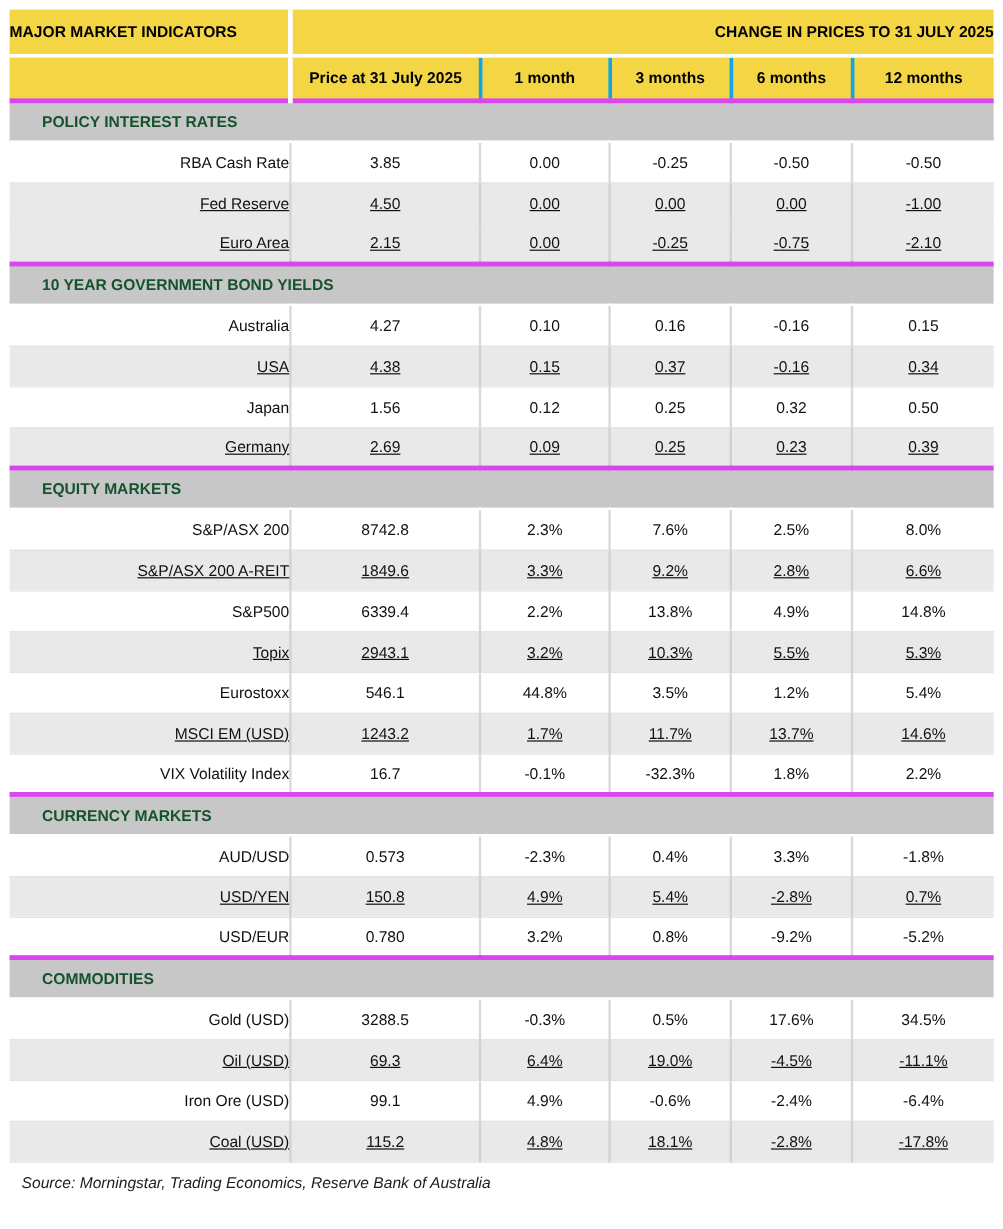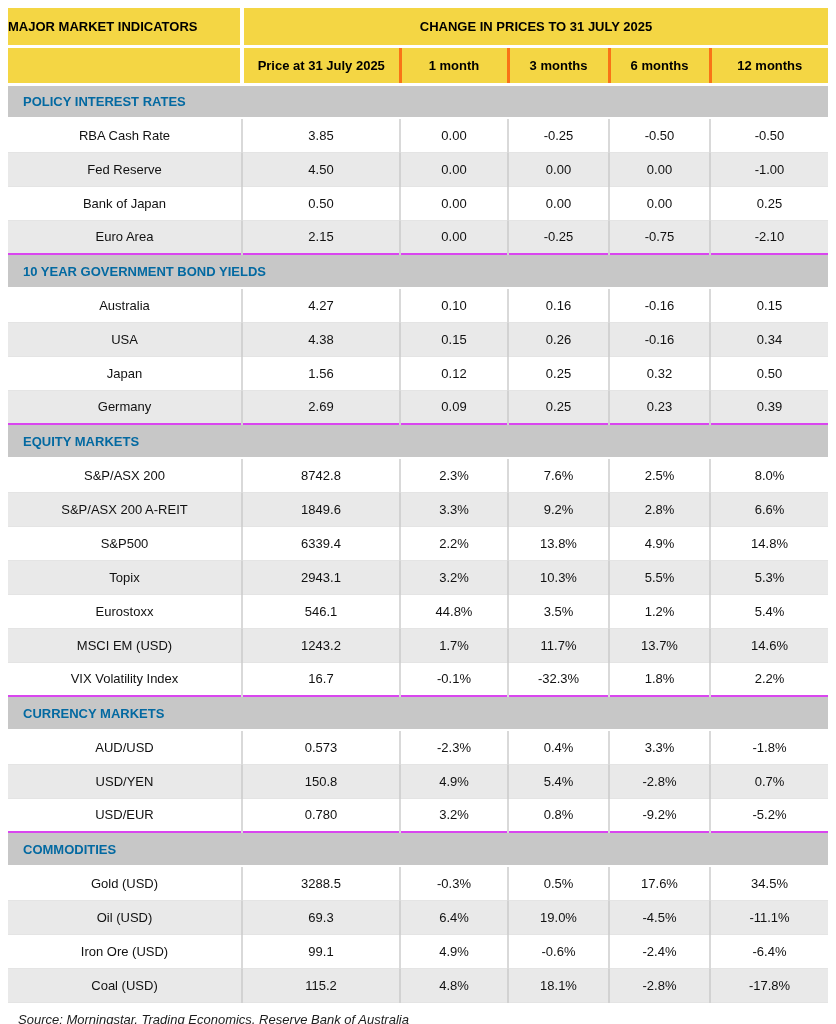--- a/index.html
+++ b/index.html
@@ -28,48 +28,48 @@
   tr.hdr-main th, tr.hdr-sub th{
     background:var(--yellow);
     font-size:13px;
     font-weight:bold;
     color:#000;
     padding:0;
   }
   tr.hdr-main th{height:38px;border-bottom:3px solid #fff;}
   tr.hdr-sub th{height:38px;border-bottom:3px solid #fff;}
   th.title-cell{text-align:left;padding-left:15px;border-right:4px solid #fff;margin-top:40px;}
-  th.span-cell{text-align:center;margin-top:16px;}
-  tr.hdr-sub th{border-left:3px solid #f97316;text-align:center;}
+  th.span-cell{text-align:right;margin-top:16px;}
+  tr.hdr-sub th{border-left:3px solid #0ea5e9;text-align:center;}
   tr.hdr-sub th:first-child{border-left:none;border-right:4px solid #fff;}
   
   td.section-cell{
     background:var(--section-gray);
     height:34px;
     font-size:13px;
     font-weight:bold;
     text-align:left;
-    padding:0 0 0 15px;
-    border-top:2px solid #d946ef;
+    padding:0 0 0 27px;
+    border-top:4px solid #d946ef;
     border-bottom:2px solid #fff;
-    color:#0369a1;
+    color:#14532d;
   }
   
   tr.data-row td{
     height:34px;
     font-size:13px;
     padding:0;
     background:var(--row-white);
     border-left:2px solid var(--divider);
     border-bottom:1px solid #E4E4E4;
     vertical-align:middle;
   }
   tr.data-row td:first-child{border-left:none;}
-  tr.data-row.alt td{background:var(--alt-gray);border-left-color:#D2D2D2;}
-  td.label-cell{text-align:center;padding-left:15px;}
+  tr.data-row.alt td{background:var(--alt-gray);border-left-color:#D2D2D2;text-decoration:underline;}
+  td.label-cell{text-align:right;padding-left:15px;}
   td.num-cell{text-align:center;}
   
   .source-note{
     font-size:13px;
     font-style:italic;
     color:#1c1c1c;
     margin:9px 0 0 10px;
   }
 </style>
 </head>
@@ -112,28 +112,20 @@
           <td class="num-cell">-0.50</td>
         </tr>
         <tr class="data-row alt">
           <td class="label-cell">Fed Reserve</td>
           <td class="num-cell">4.50</td>
           <td class="num-cell">0.00</td>
           <td class="num-cell">0.00</td>
           <td class="num-cell">0.00</td>
           <td class="num-cell">-1.00</td>
         </tr>
-        <tr class="data-row">
-          <td class="label-cell">Bank of Japan</td>
-          <td class="num-cell">0.50</td>
-          <td class="num-cell">0.00</td>
-          <td class="num-cell">0.00</td>
-          <td class="num-cell">0.00</td>
-          <td class="num-cell">0.25</td>
-        </tr>
         <tr class="data-row alt">
           <td class="label-cell">Euro Area</td>
           <td class="num-cell">2.15</td>
           <td class="num-cell">0.00</td>
           <td class="num-cell">-0.25</td>
           <td class="num-cell">-0.75</td>
           <td class="num-cell">-2.10</td>
         </tr>
         <tr>
           <td class="section-cell" colspan="6">10 YEAR GOVERNMENT BOND YIELDS</td>
@@ -143,21 +135,21 @@
           <td class="num-cell">4.27</td>
           <td class="num-cell">0.10</td>
           <td class="num-cell">0.16</td>
           <td class="num-cell">-0.16</td>
           <td class="num-cell">0.15</td>
         </tr>
         <tr class="data-row alt">
           <td class="label-cell">USA</td>
           <td class="num-cell">4.38</td>
           <td class="num-cell">0.15</td>
-          <td class="num-cell">0.26</td>
+          <td class="num-cell">0.37</td>
           <td class="num-cell">-0.16</td>
           <td class="num-cell">0.34</td>
         </tr>
         <tr class="data-row">
           <td class="label-cell">Japan</td>
           <td class="num-cell">1.56</td>
           <td class="num-cell">0.12</td>
           <td class="num-cell">0.25</td>
           <td class="num-cell">0.32</td>
           <td class="num-cell">0.50</td>

